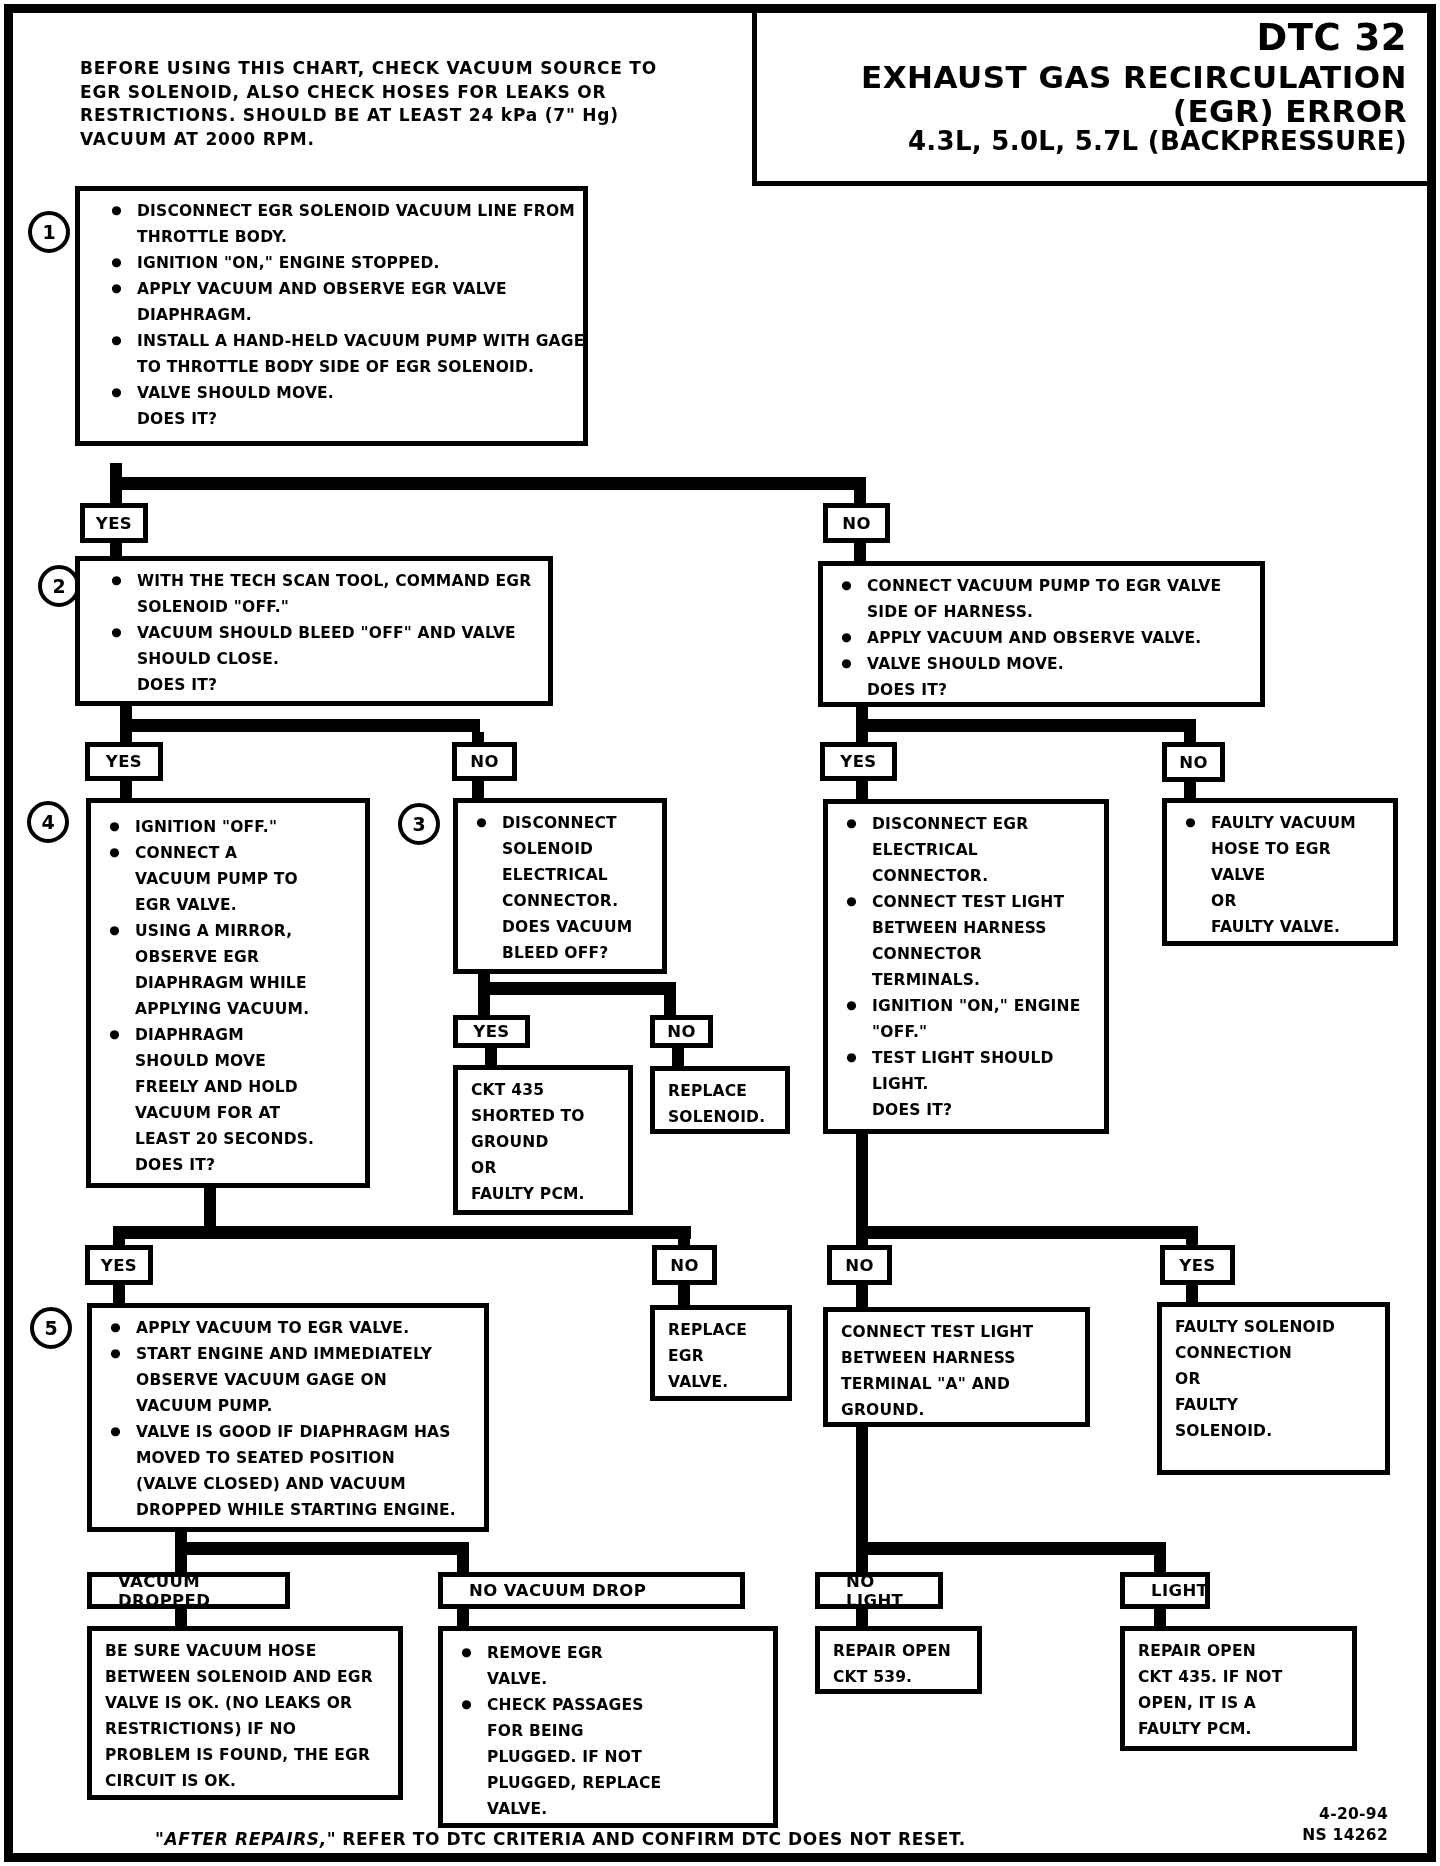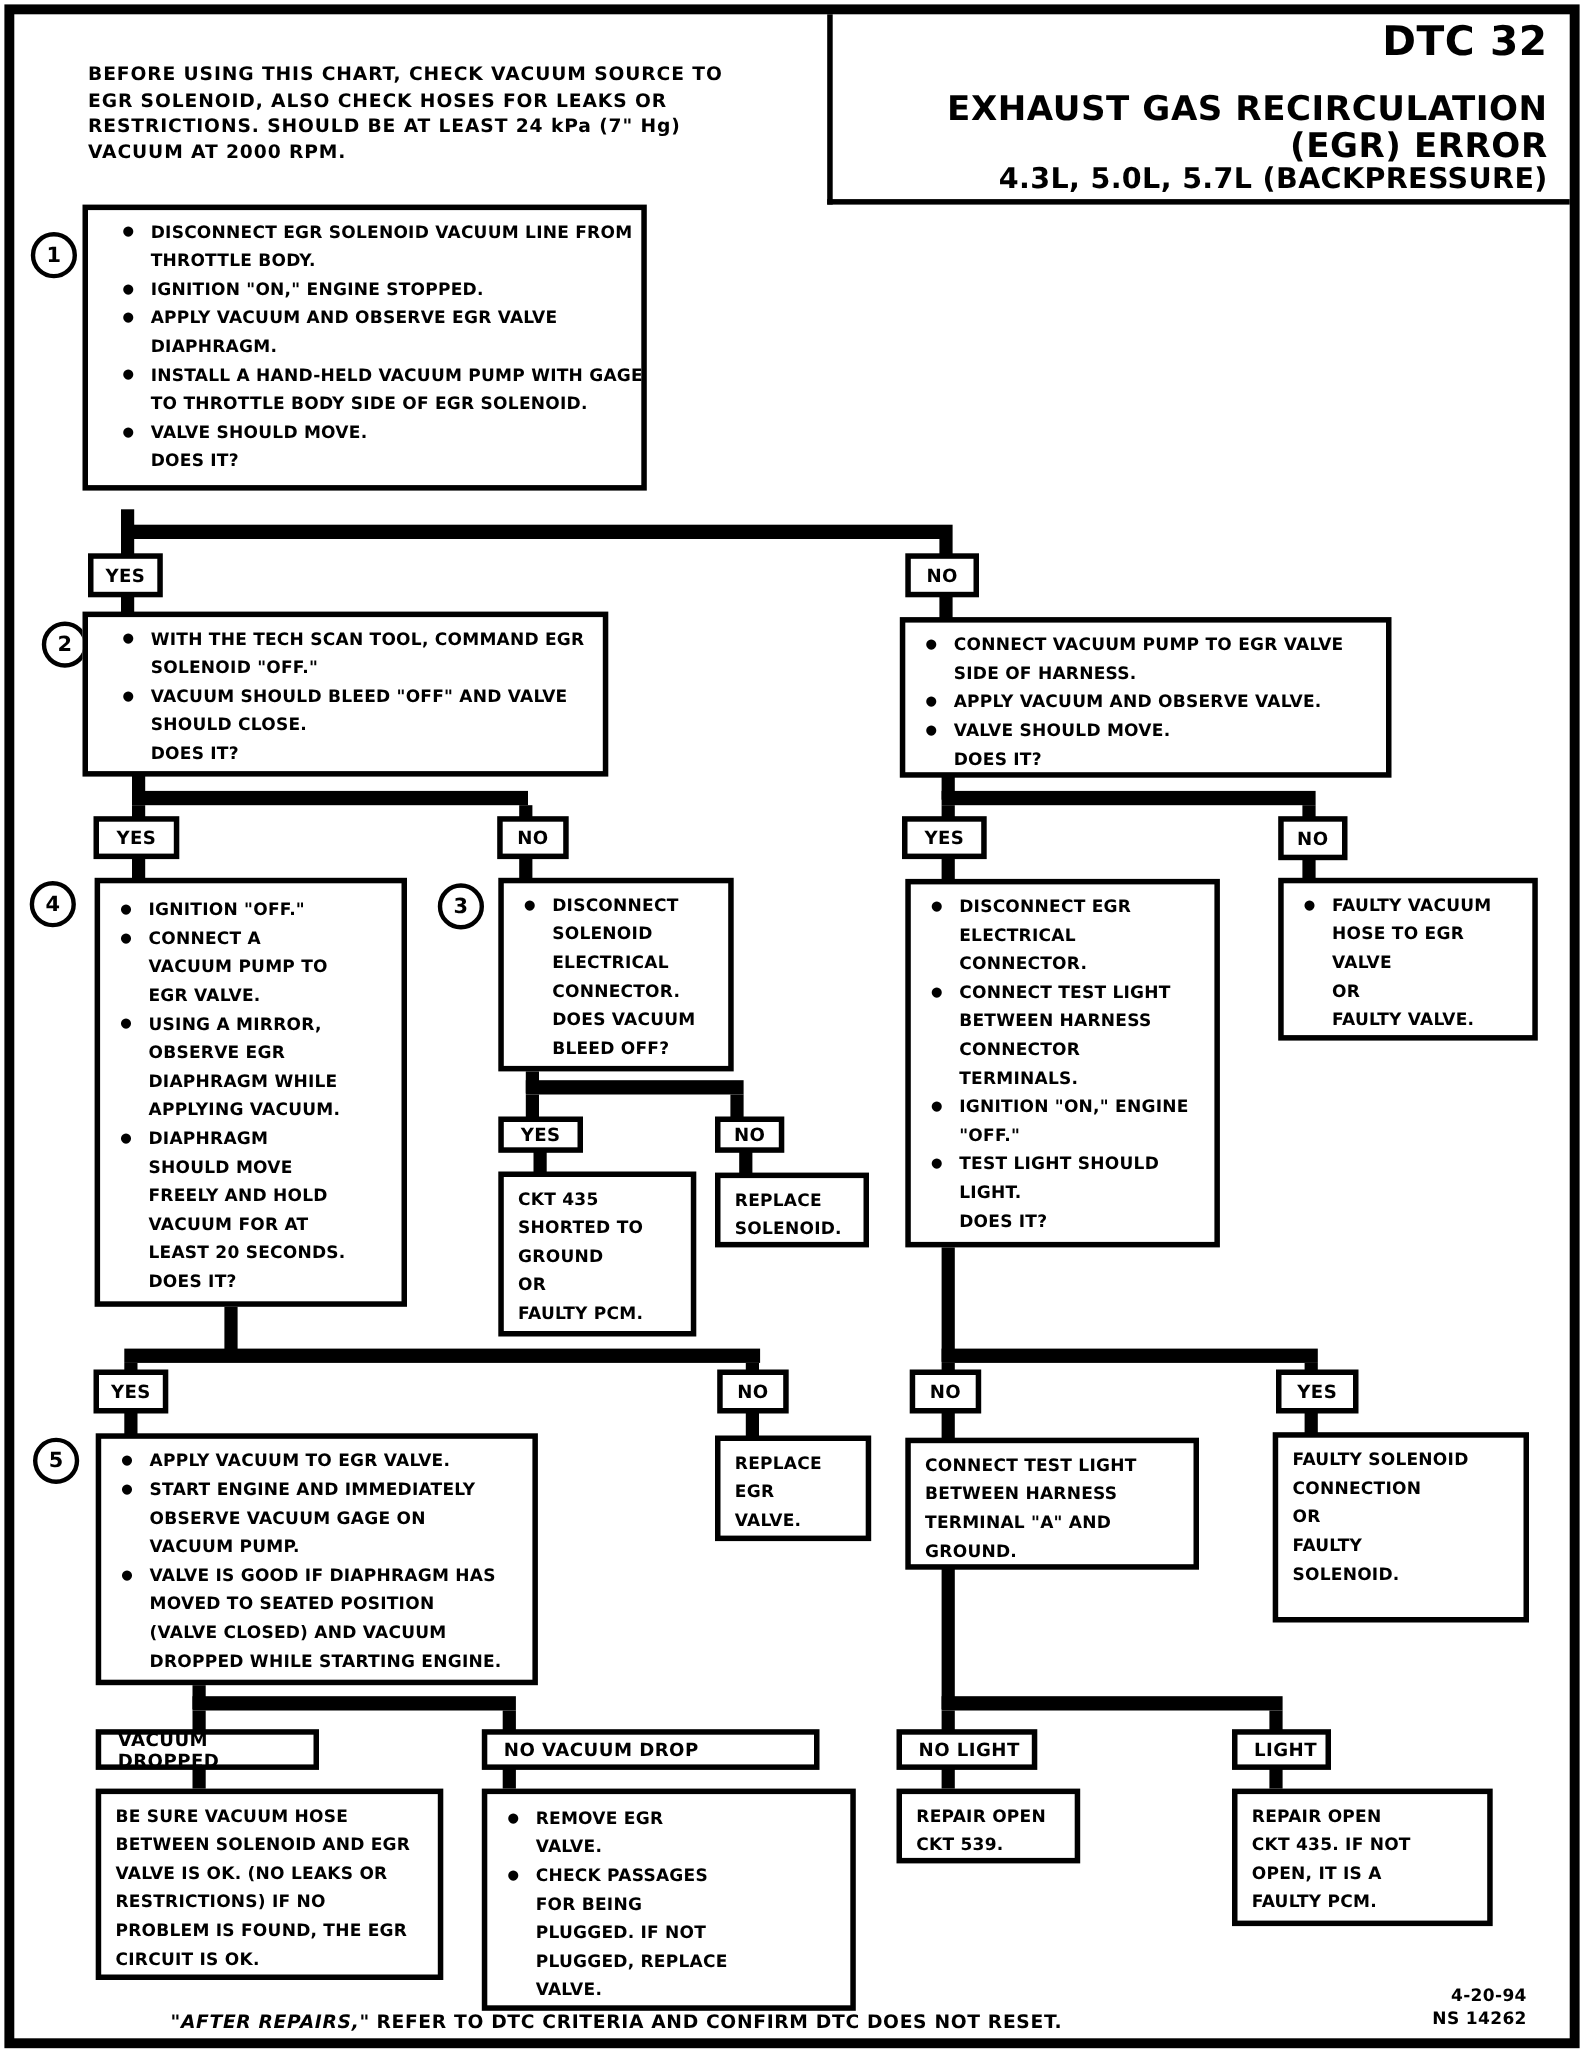--- a/index.html
+++ b/index.html
@@ -5,35 +5,35 @@
   html,body{margin:0;padding:0;background:#fff}
   .sheet{position:relative;width:1440px;height:1866px;background:#fff;color:#000;
          font-family:"DejaVu Sans",sans-serif;font-weight:bold;overflow:hidden}
   .frame{position:absolute;left:4px;top:4px;width:1432px;height:1858px;
          border:9px solid #000;box-sizing:border-box}
   .ln{position:absolute;background:#000}
   .note{position:absolute;left:80px;top:57px;font-size:17px;line-height:23.5px;letter-spacing:0.8px}
   .title-wrap{position:absolute;left:757px;top:16px;width:650px;text-align:right;letter-spacing:0.5px}
   .t-code{font-size:37px;line-height:44px}
   .t-main{font-size:31px;line-height:34px}
-  .t-main.first{margin-top:22px}
+  .t-main.first{}
   .t-sub{font-size:26px;line-height:27px;letter-spacing:0.3px}
   .node{position:absolute;border:5px solid #000;box-sizing:border-box;background:#fff;
         font-size:15.5px;line-height:26px;letter-spacing:0.2px;padding:7px 3px 0 0}
   .node .item{display:flex}
   .node .b{flex:none;width:44px;position:relative}
   .node.big .b{width:57px}
   .node .b::before{content:"\25CF";position:absolute;right:15px;top:-1px;font-size:12px}
   .node .item.q .b::before{content:""}
   .node .t div{white-space:nowrap}
   .node.plain{padding:7px 3px 0 13px}
   .node.plain .t div{white-space:nowrap}
   .tag{position:absolute;border:5px solid #000;box-sizing:border-box;background:#fff;
        font-size:16.5px;display:flex;align-items:center;justify-content:center;letter-spacing:0.4px}
-  .tag.wide{justify-content:flex-start;padding-left:15px}
+  .tag.wide{justify-content:flex-start;padding-left:26px}
   .circ{position:absolute;width:42px;height:42px;border:4px solid #000;border-radius:50%;
         box-sizing:border-box;display:flex;align-items:center;justify-content:center;
         font-size:19px;background:#fff}
   .footer{position:absolute;left:155px;top:1829px;font-size:17px;letter-spacing:0.6px;white-space:nowrap}
   .footer i{margin-right:6px}
   .docnum{position:absolute;left:1270px;top:1804px;width:118px;text-align:right;
           font-size:15.5px;line-height:21px;letter-spacing:0.3px}
 </style>
 </head>
 <body>

